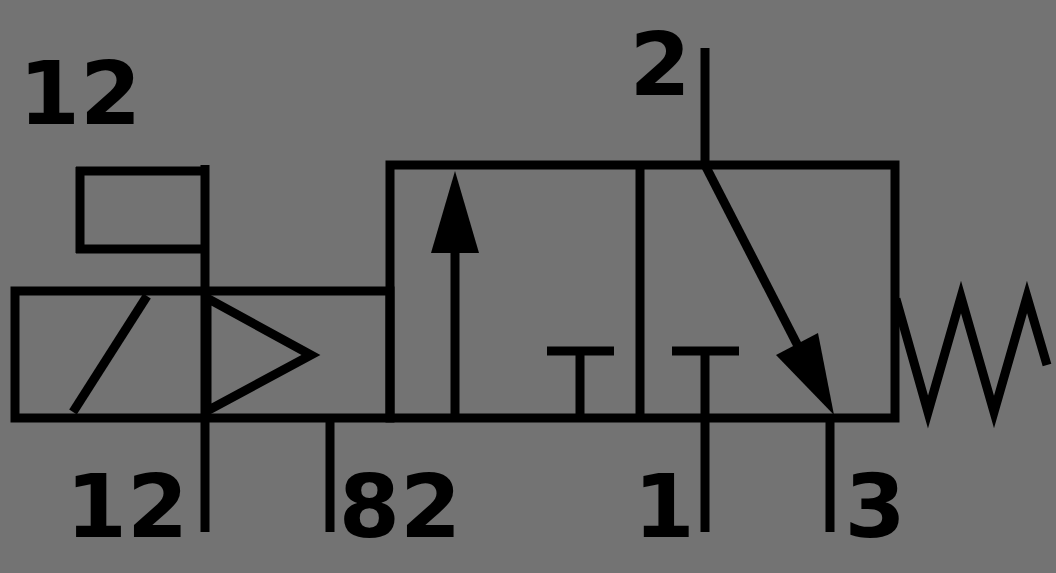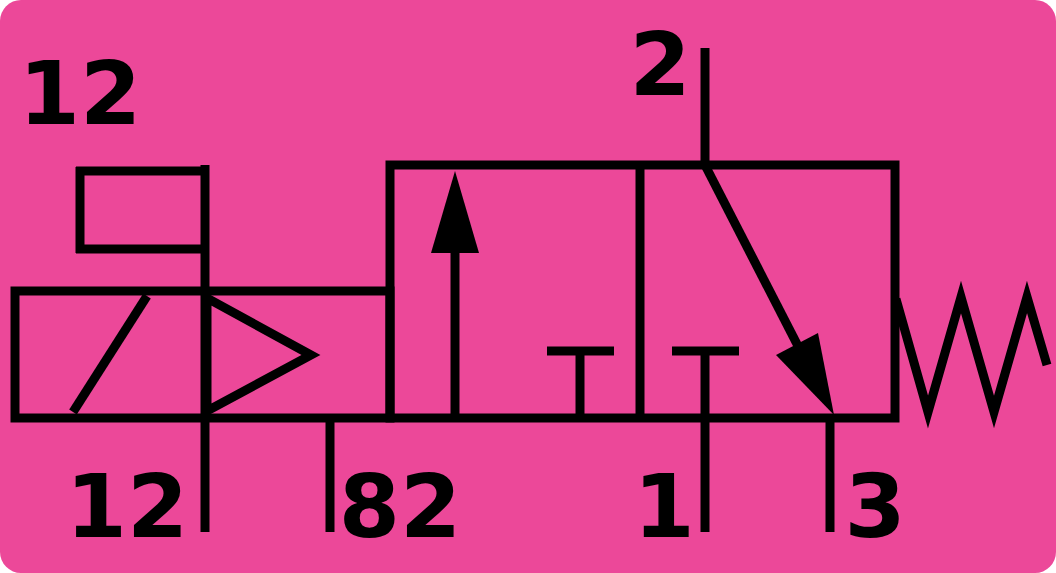--- a/index.html
+++ b/index.html
@@ -4,23 +4,22 @@
 <style>
   html, body {
     margin: 0;
     padding: 0;
     background: #ffffff;
   }
   .page {
     position: relative;
     width: 1056px;
     height: 573px;
-    background: #ec4899;
+    background: #737373;
     overflow: hidden;
-    border-radius: 21px;
   }
   svg {
     display: block;
   }
   .stroke {
     fill: none;
     stroke-width: 9;
     stroke-linecap: butt;
     stroke-linejoin: miter;
   }

